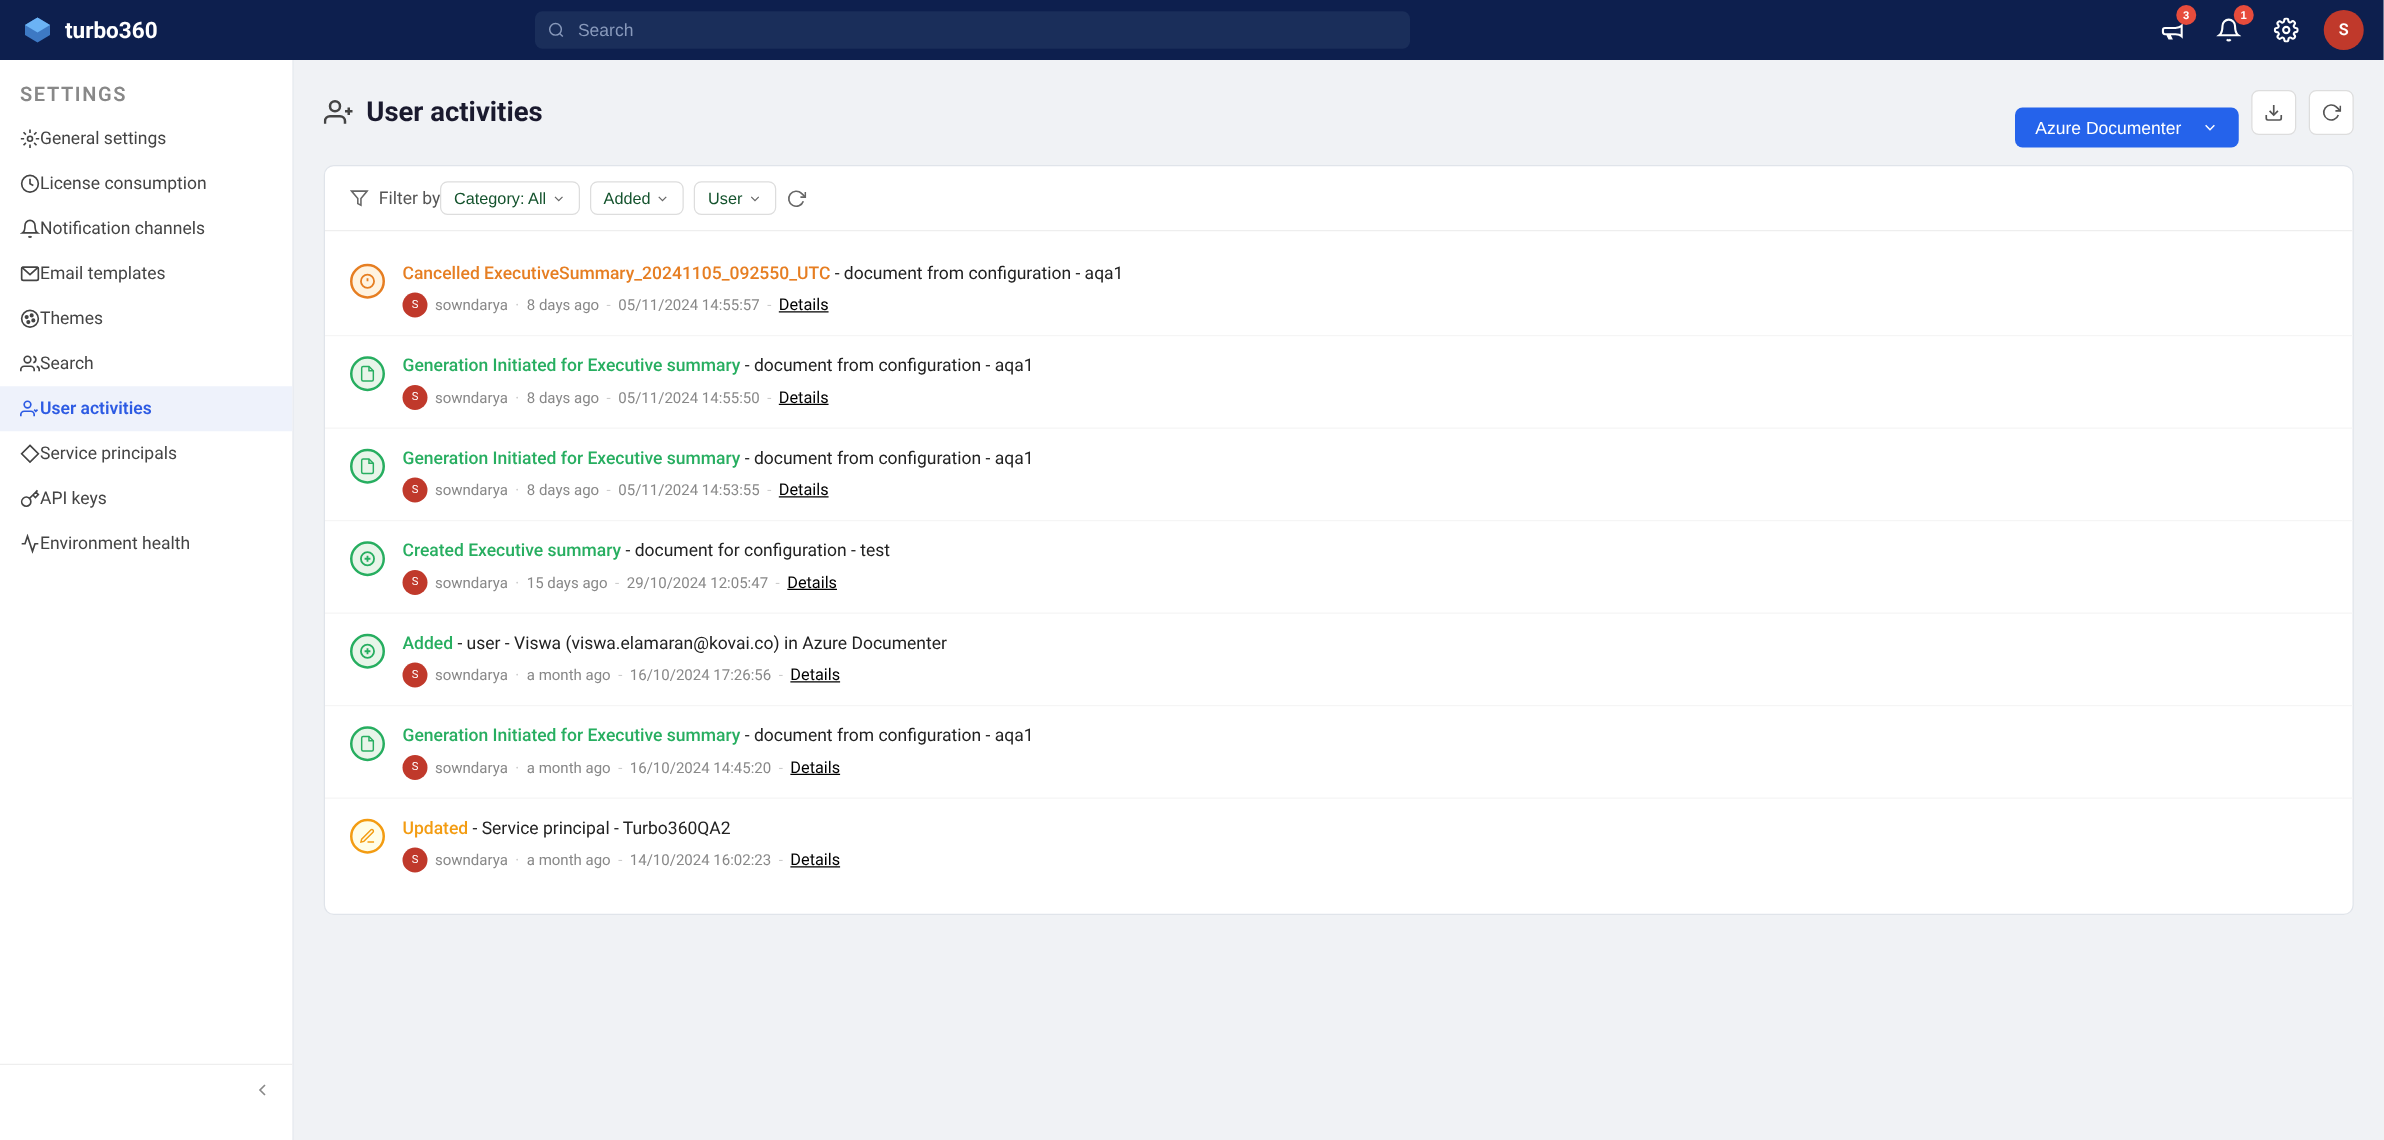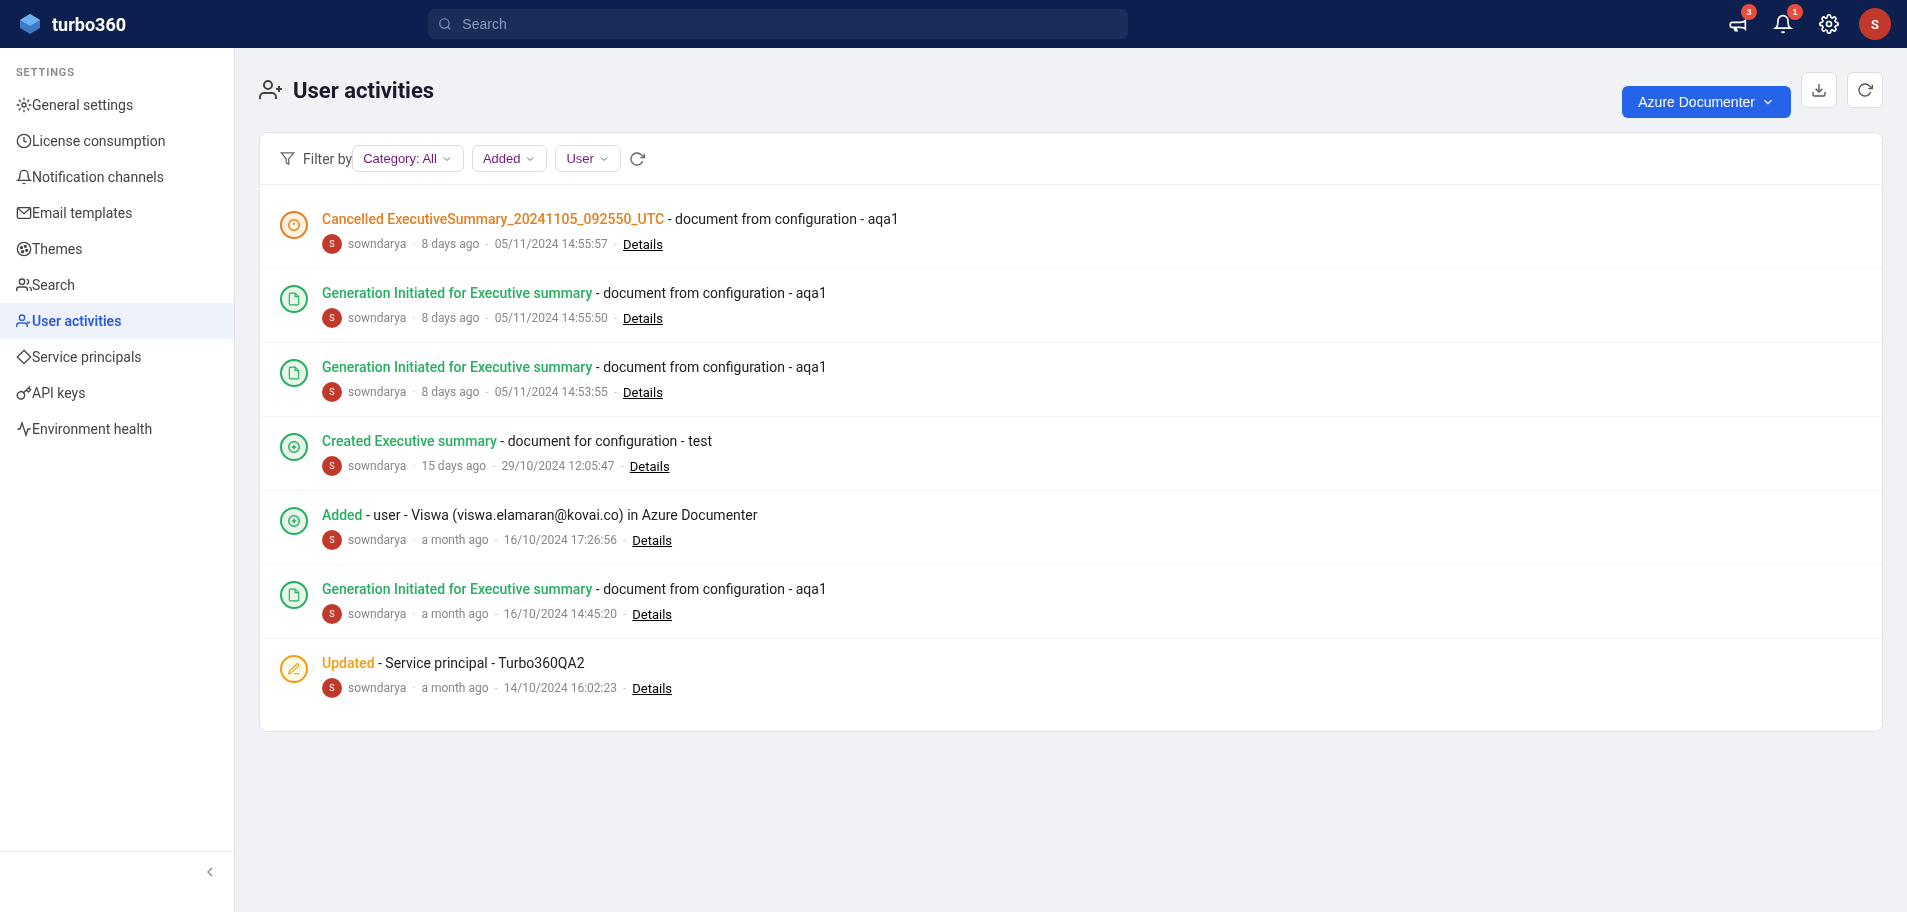--- a/index.html
+++ b/index.html
@@ -114,21 +114,21 @@
       width: 235px;
       background: #fff;
       border-right: 1px solid #e0e4ea;
       display: flex;
       flex-direction: column;
       flex-shrink: 0;
       overflow-y: auto;
       padding-bottom: 20px;
     }
     .sidebar-section-label {
-      font-size: 11px;
+      font-size: 16px;
       color: #888;
       font-weight: 600;
       letter-spacing: 0.08em;
       padding: 18px 16px 8px;
       text-transform: uppercase;
     }
     .sidebar-item {
       display: flex;
       align-items: center;
       gap: 0;
@@ -182,21 +182,21 @@
       background: #2563eb;
       color: white;
       border: none;
       border-radius: 6px;
       padding: 8px 16px;
       font-size: 14px;
       font-weight: 500;
       cursor: pointer;
       display: flex;
       align-items: center;
-      gap: 6px;
+      gap: 16px;
       margin-top: 24px;
     }
     .btn-icon {
       background: white;
       border: 1px solid #ddd;
       border-radius: 6px;
       width: 36px;
       height: 36px;
       display: flex;
       align-items: center;
@@ -235,21 +235,21 @@
     .filter-right {
       display: flex;
       align-items: center;
       gap: 8px;
     }
     .filter-dropdown {
       border: 1px solid #ddd;
       border-radius: 6px;
       padding: 5px 10px;
       font-size: 13px;
-      color: #701a75;
+      color: #14532d;
       background: white;
       cursor: pointer;
       display: flex;
       align-items: center;
       gap: 4px;
     }
     .refresh-btn {
       background: none;
       border: none;
       cursor: pointer;

